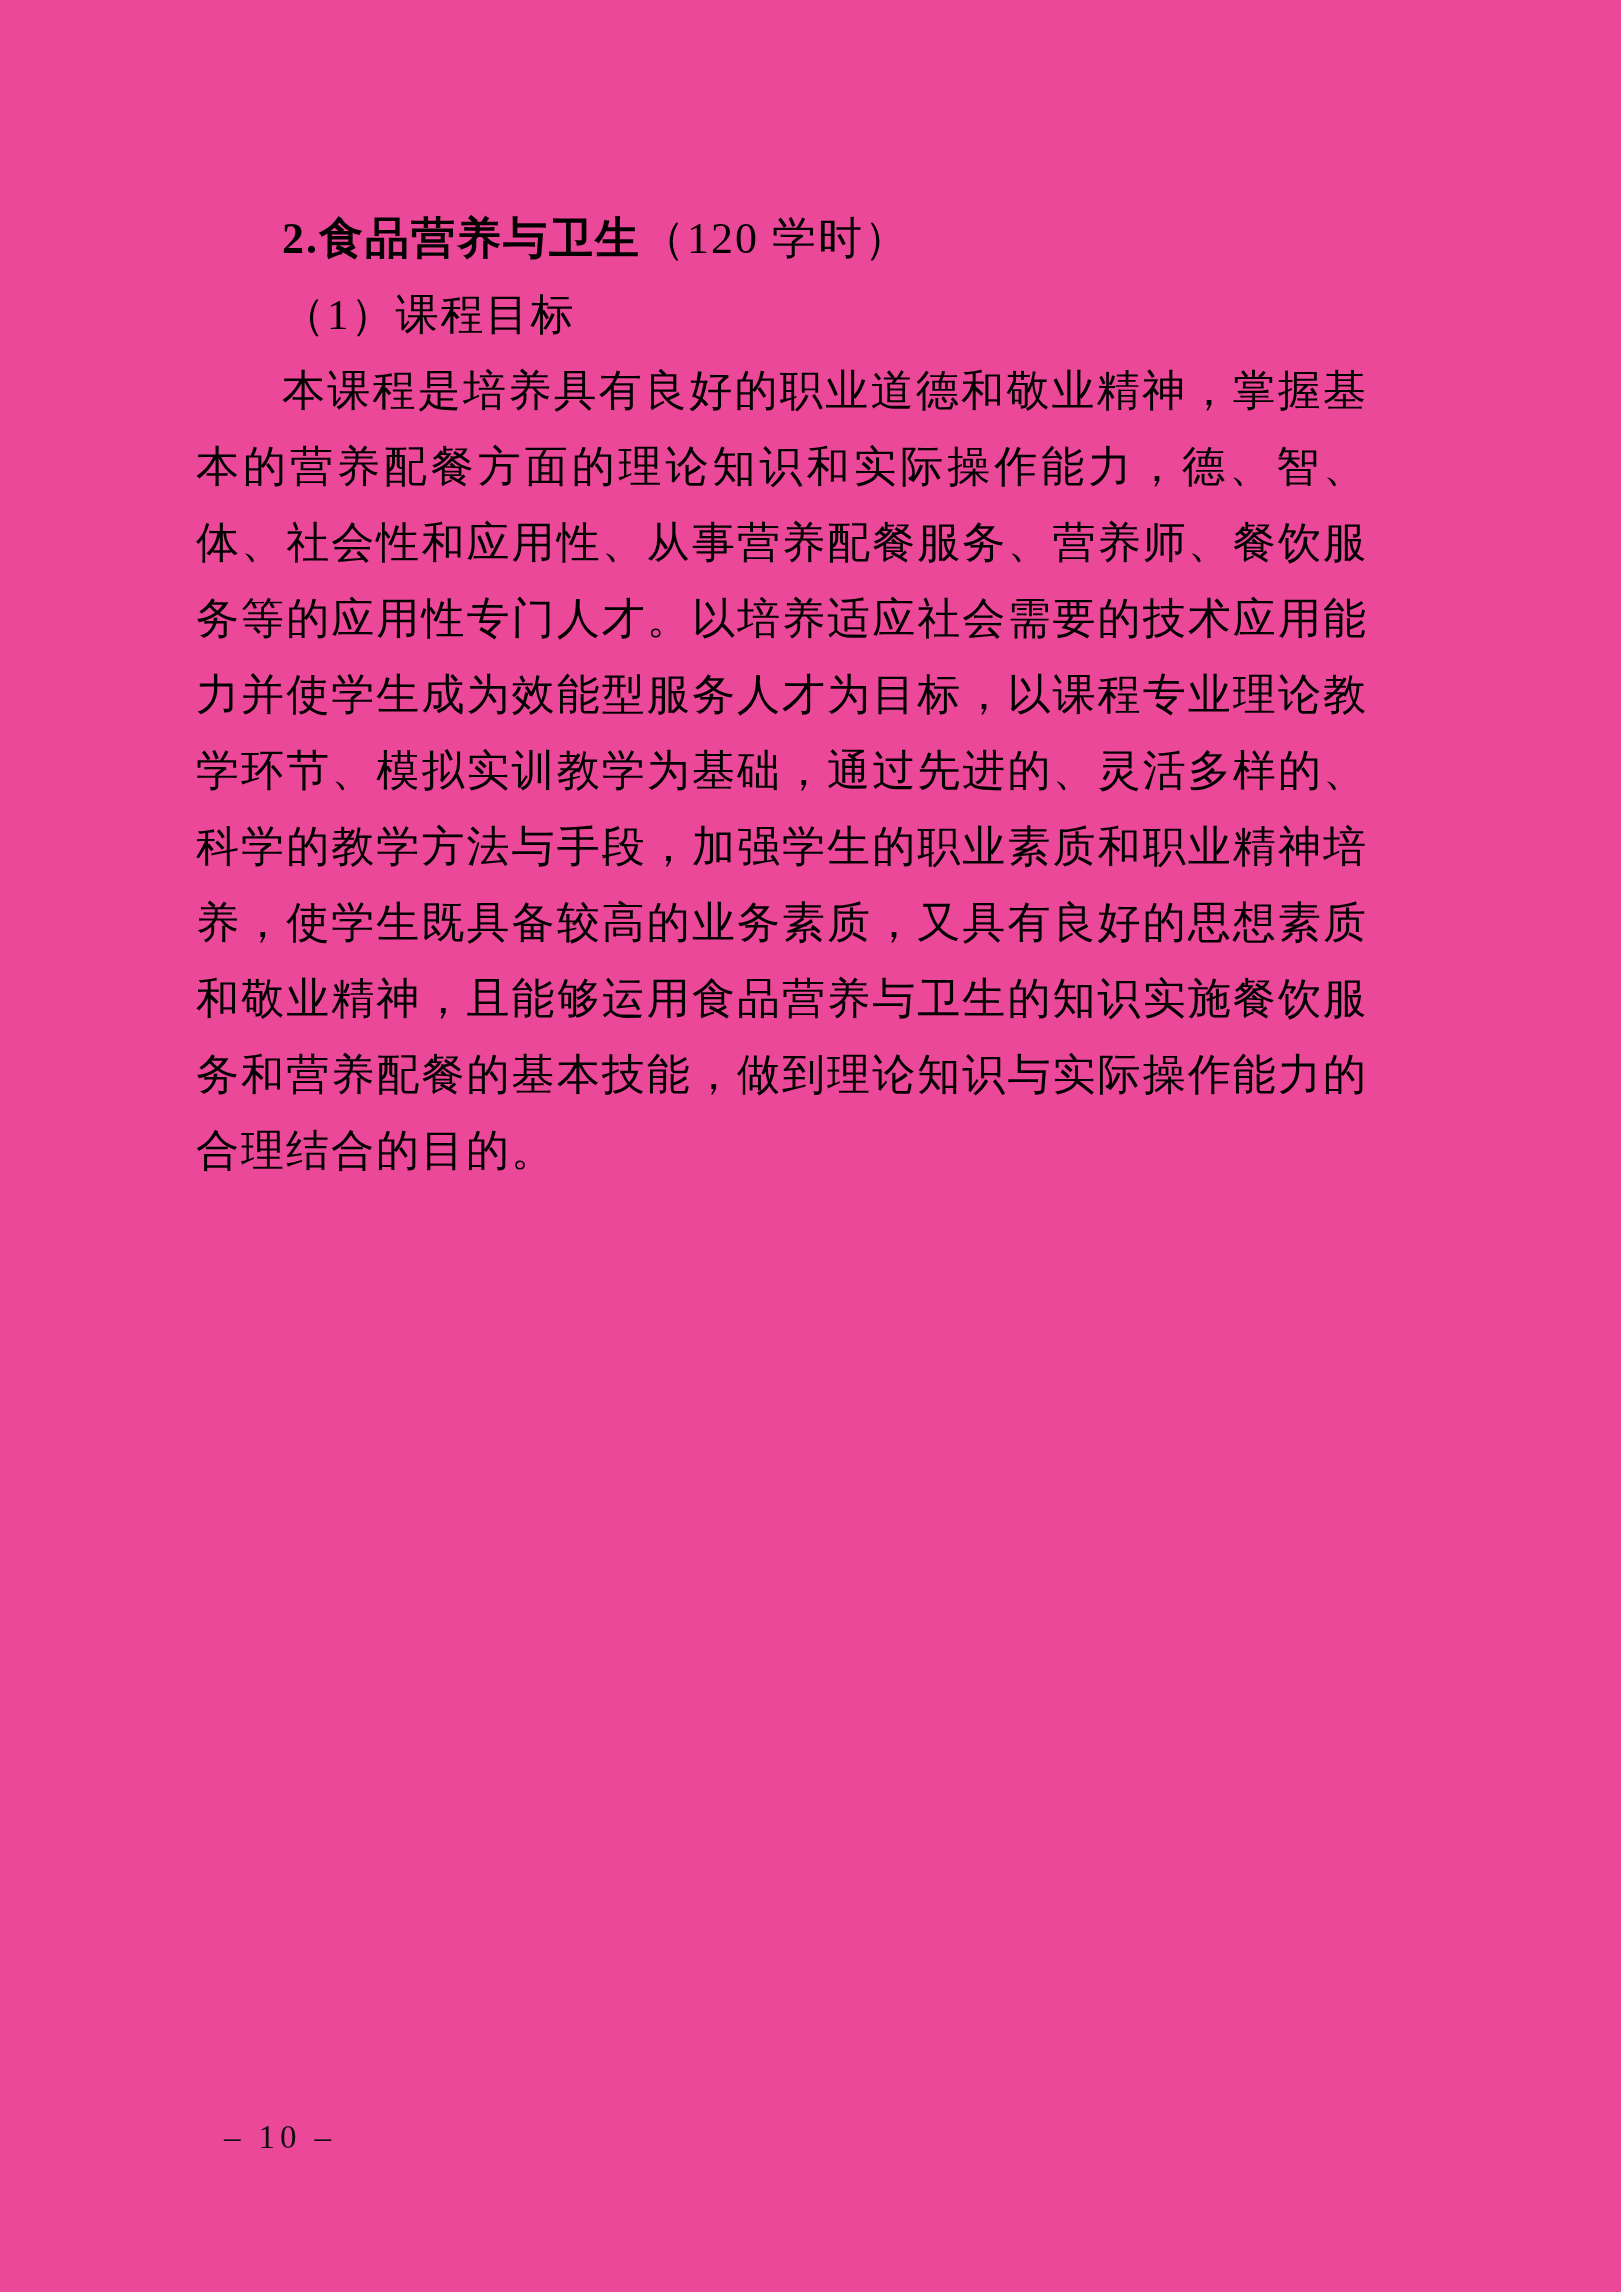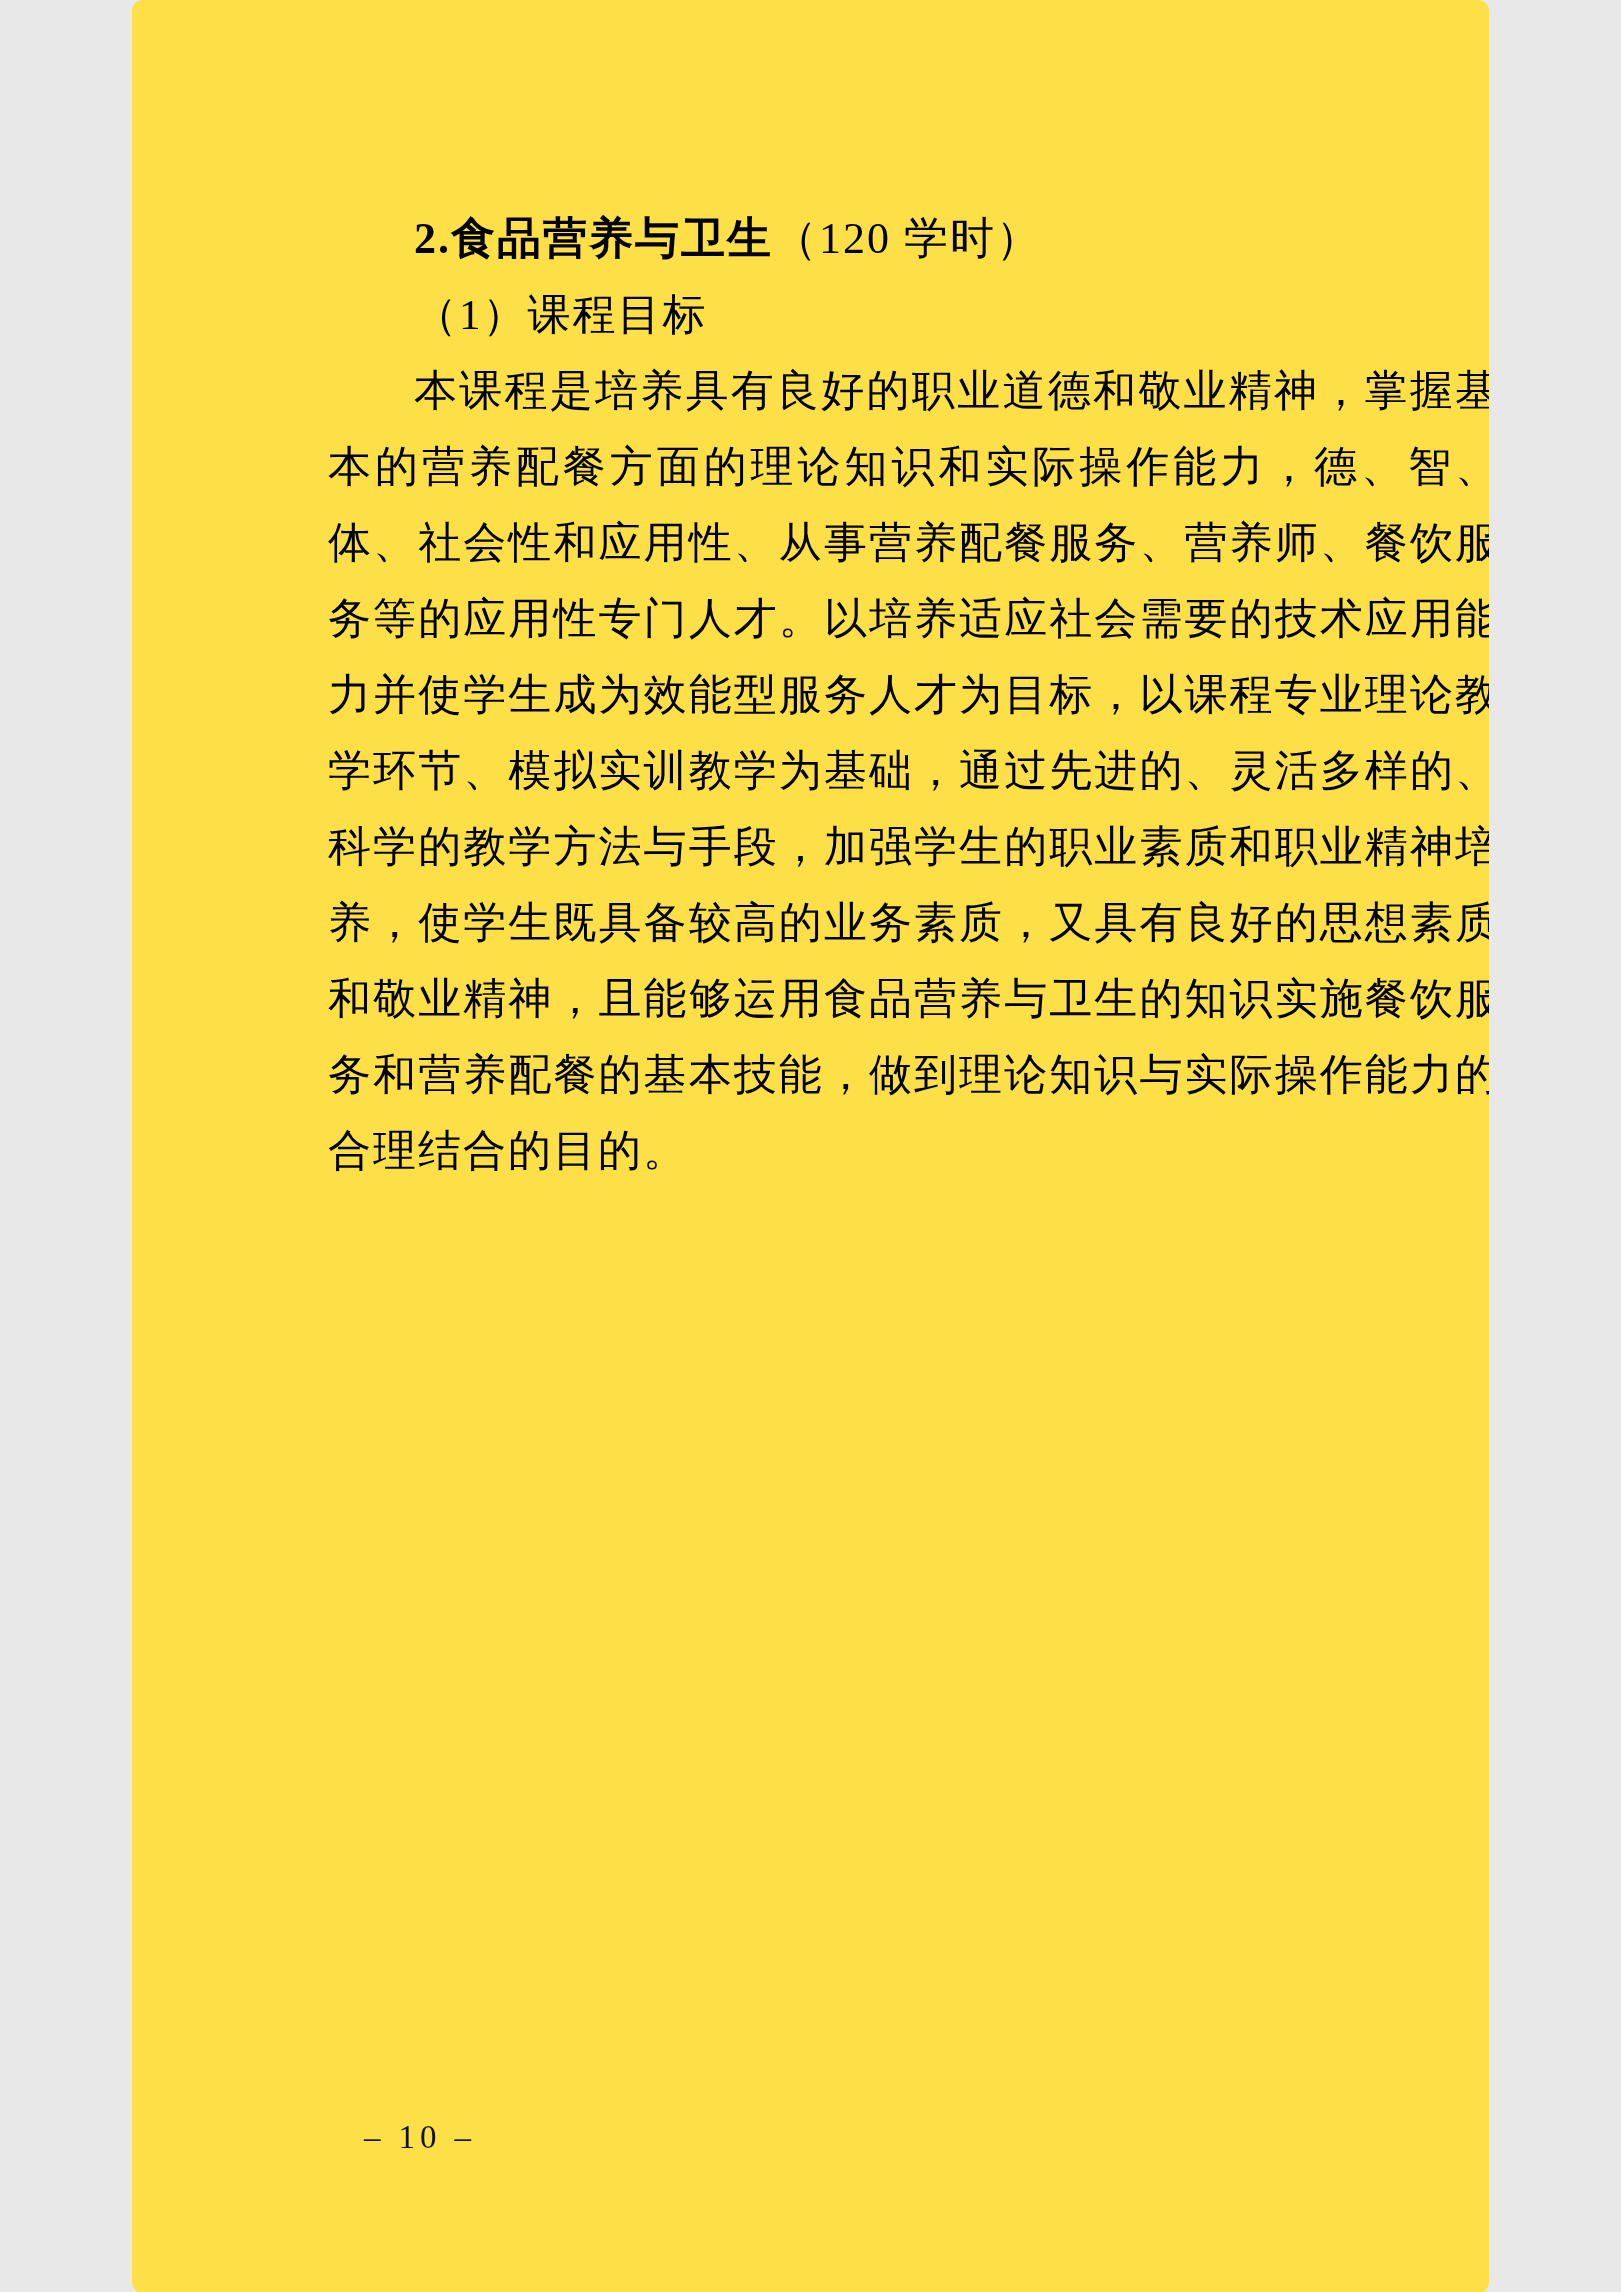--- a/index.html
+++ b/index.html
@@ -2,28 +2,27 @@
 <html><head>
 <meta charset="utf-8">
 <style>
   html, body {
     margin: 0;
     padding: 0;
     background: #e8e8e8;
   }
   .page {
     position: relative;
-    width: 1357px;
+    width: 1621px;
     height: 2293px;
     margin: 0 auto;
-    background: #fde047;
+    background: #ec4899;
     color: #000000;
     font-family: "Liberation Serif", "DejaVu Serif", serif;
     overflow: hidden;
-    border-radius: 11px;
   }
   .content {
     position: absolute;
     left: 196px;
     top: 201px;
     width: 1172px;
     font-size: 43px;
     line-height: 76px;
     letter-spacing: 2px;
     text-align: justify;
@@ -48,21 +47,21 @@
     font-weight: 400;
   }
   .sub-heading {
     text-indent: 86px;
   }
   .body-para {
     text-indent: 86px;
   }
   .page-number {
     position: absolute;
-    left: 232px;
+    left: 224px;
     top: 2119px;
     font-size: 33px;
     letter-spacing: 4.9px;
     color: #111111;
   }
 </style>
 </head>
 <body>
 
 <div class="page">

